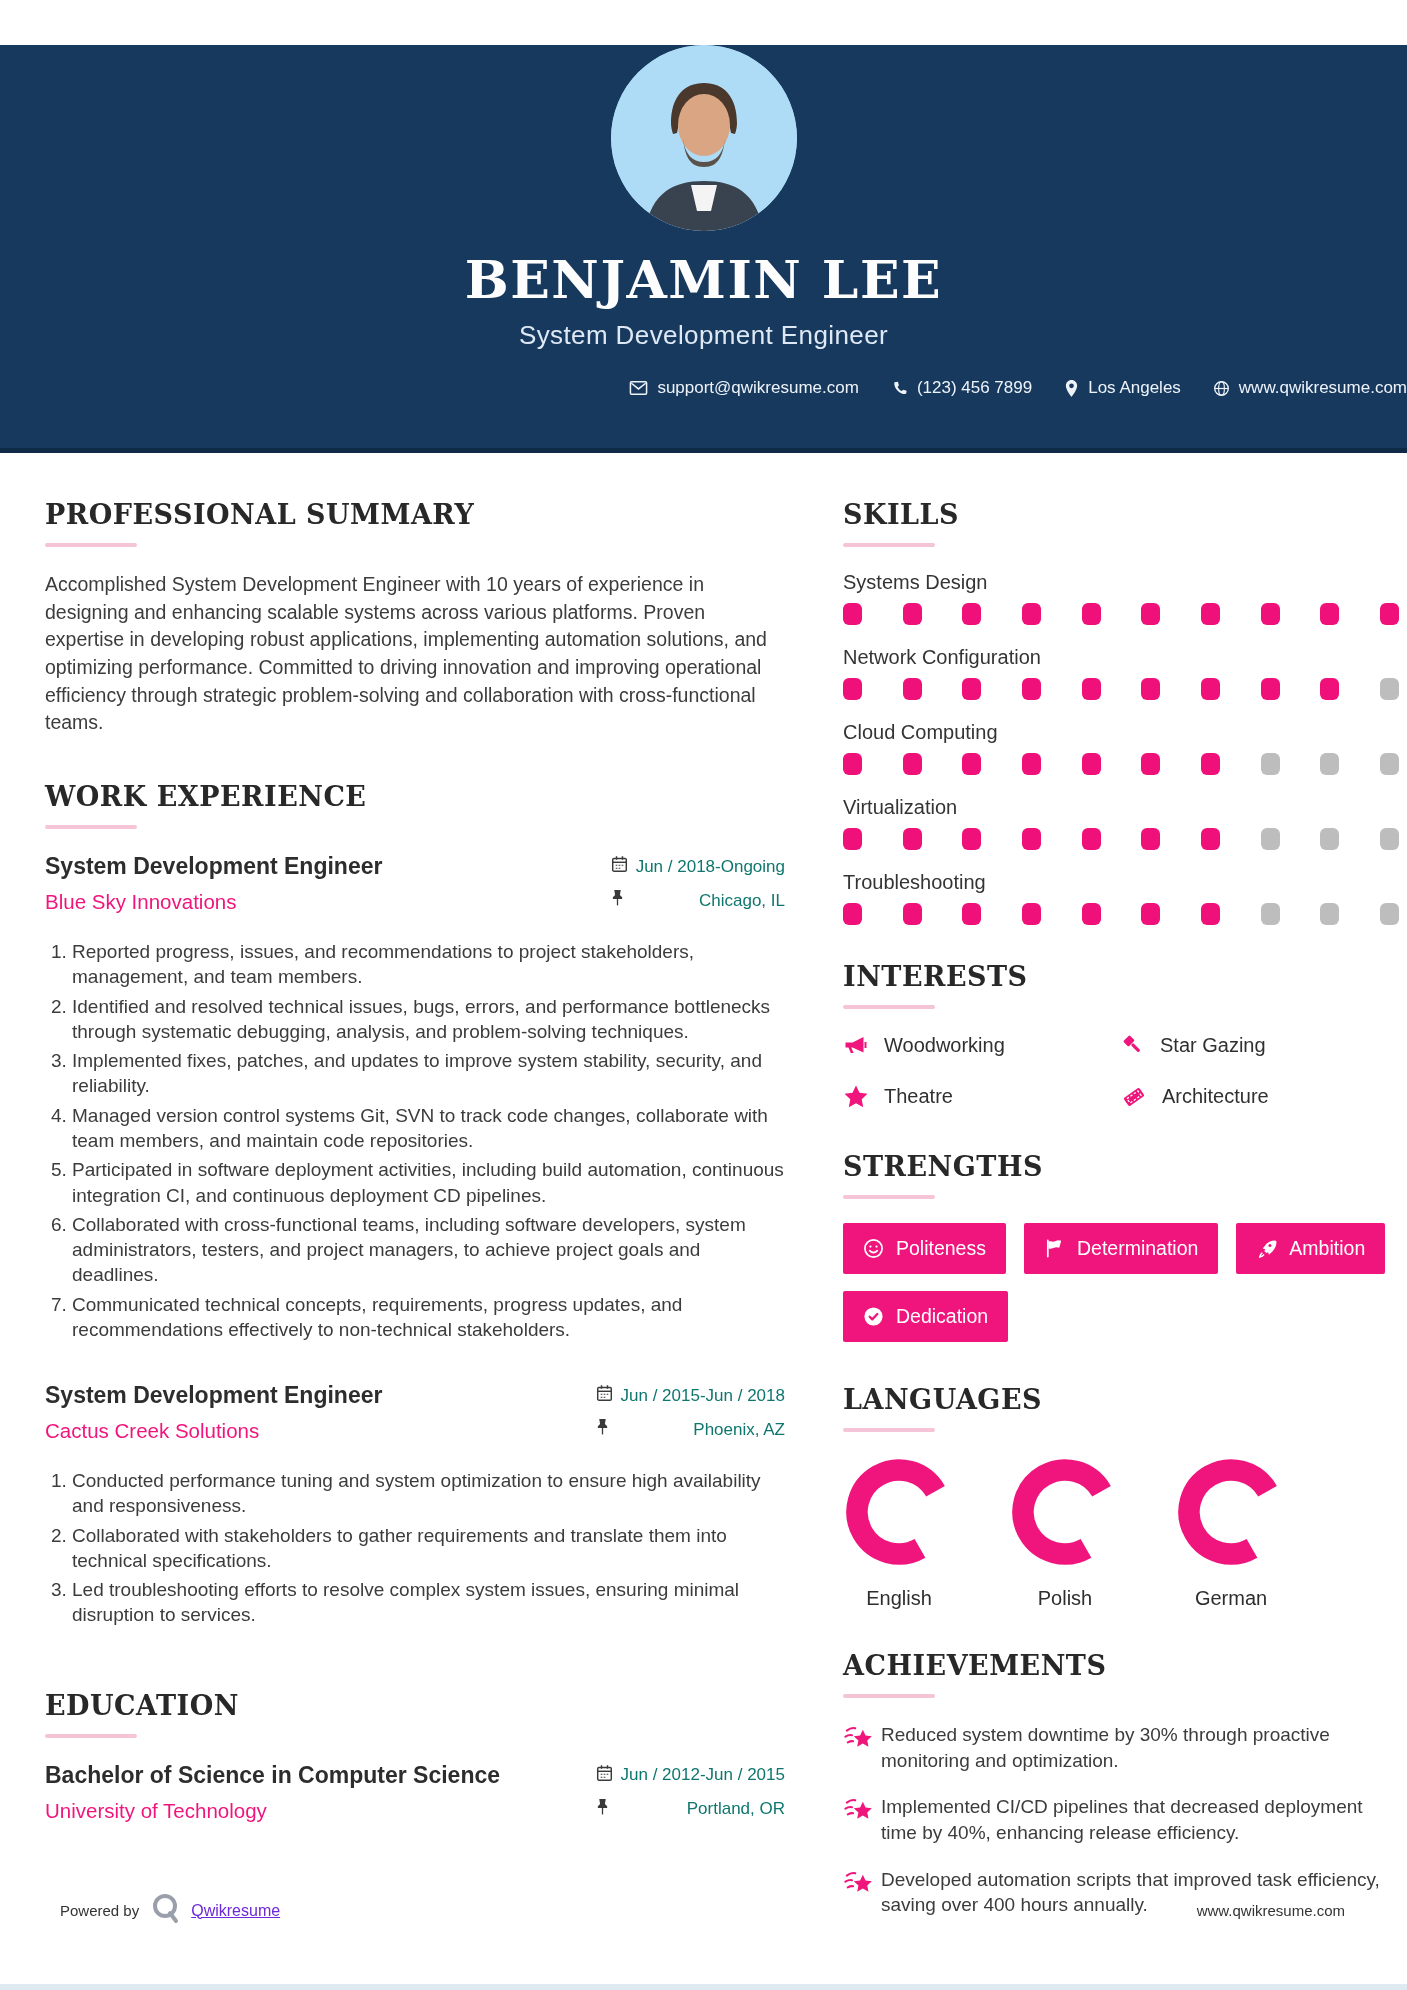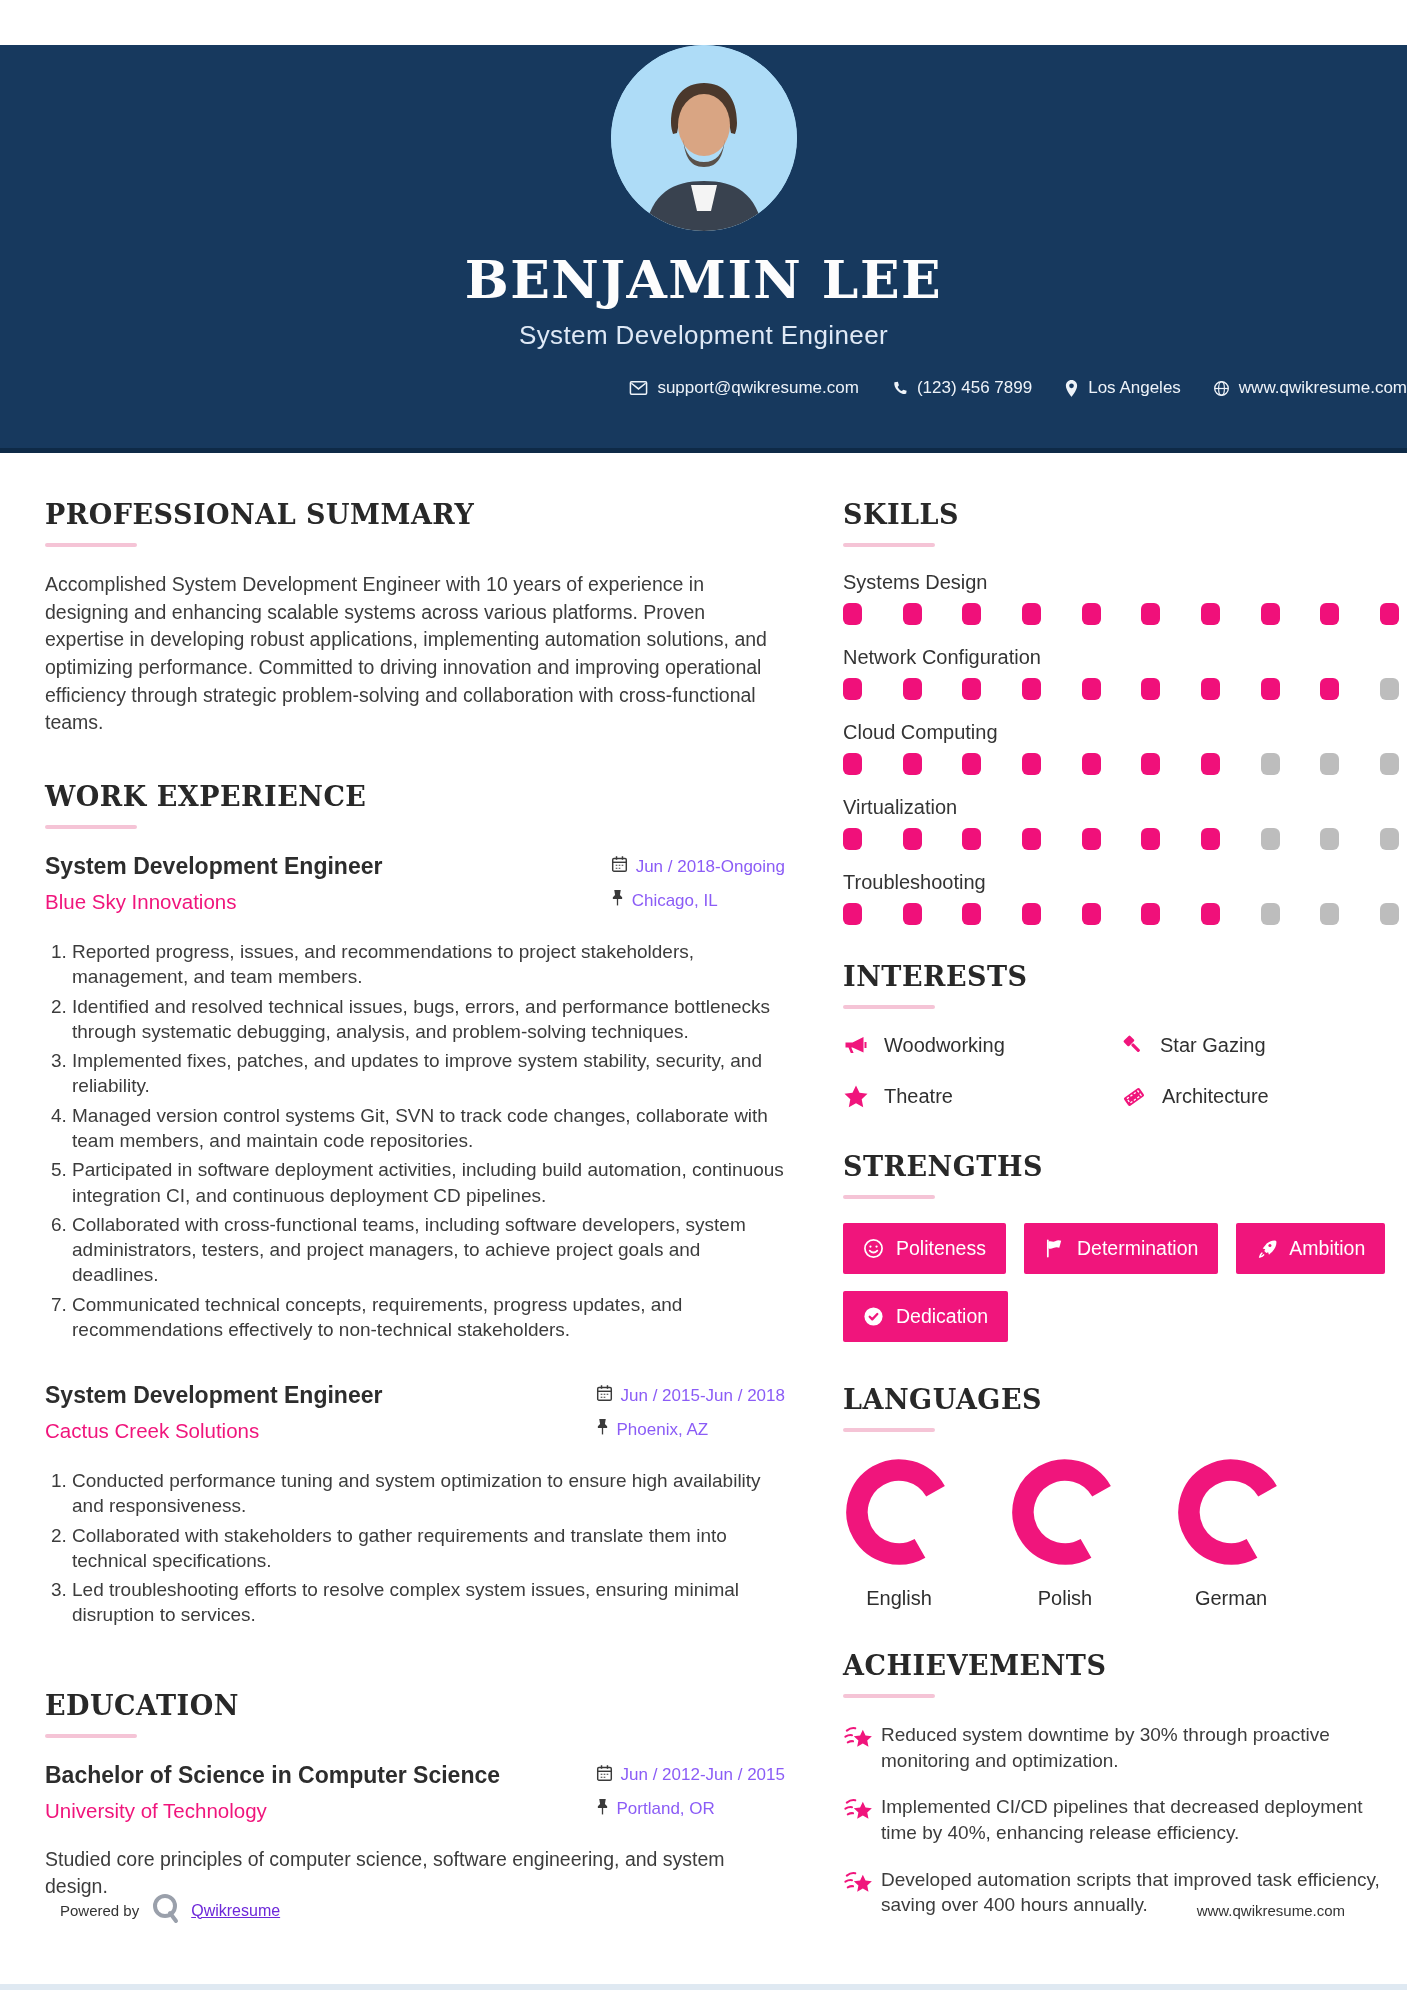--- a/index.html
+++ b/index.html
@@ -37,21 +37,21 @@
   }
   .bar { width:92px; height:4px; background:#F5C4D6; border-radius:2px; margin:13px 0 24px; }
   section { margin-bottom:44px; }
   .sumtext { font-size:19.5px; line-height:1.42; color:#3c3c3c; }
   
   .job { margin-bottom:40px; }
   .jobhead { display:flex; justify-content:space-between; align-items:flex-start; }
   .jtitle { font-size:23px; font-weight:600; color:#2d2d2d; font-family:"Liberation Sans",sans-serif; }
   .company { font-size:20.5px; color:#F0157C; margin-top:10px; }
   .jh-right { text-align:right; flex:none; padding-top:2px; }
-  .meta { display:flex; justify-content:flex-start; align-items:center; gap:8px; font-size:17px; color:#8b5cf6; margin-bottom:11px; }
+  .meta { display:flex; justify-content:space-between; align-items:center; gap:8px; font-size:17px; color:#0f766e; margin-bottom:11px; }
   .blist { margin:16px 0 0; padding-left:27px; font-size:19px; line-height:1.33; }
   .blist li { margin-bottom:4px; }
   .edu-desc { font-size:19.5px; line-height:1.42; margin-top:14px; }
   
   .skill-name { font-size:20px; color:#343434; margin-bottom:9px; }
   .dots { display:flex; justify-content:space-between; margin-bottom:21px; }
   .dot { width:19px; height:22px; border-radius:6px; background:#BDBDBD; }
   .dot.on { background:#F0107A; }
   
   .int-grid { display:grid; grid-template-columns:1fr 1fr; row-gap:27px; margin-top:2px; }
@@ -236,21 +236,20 @@
             </div>
             <div class="meta">
               <span><svg width="13" height="18" viewBox="0 0 14 19">
                     <path d="M3.5 1h7l-.9 5.4L12 8.8v1.7H2V8.8l2.4-2.4z" fill="#3a3a3a"></path>
                     <rect x="6.3" y="10.5" width="1.4" height="7" fill="#3a3a3a"></rect>
                   </svg></span>
               <span>Portland, OR</span>
             </div>
           </div>
         </div>
-        <p class="edu-desc">Studied core principles of computer science, software engineering, and system design.</p>
       </section>
     </div>
 
     <div class="colR">
 
       <section style="margin-bottom:36px;">
         <h2 class="sec">SKILLS</h2>
         <div class="bar"></div>
         <div>
           <div class="skill-name">Systems Design</div>

